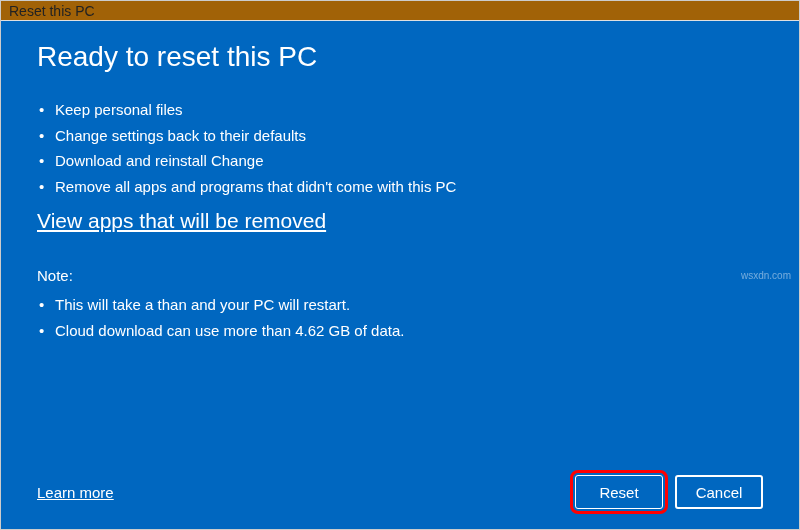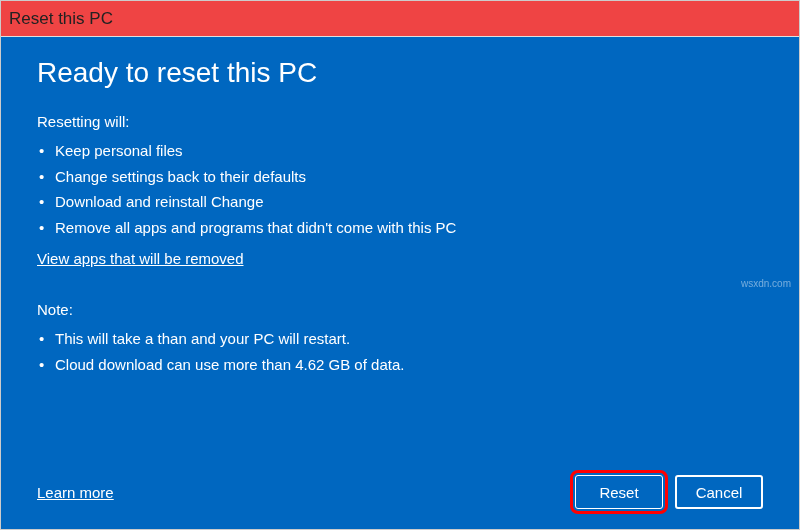--- a/index.html
+++ b/index.html
@@ -15,26 +15,26 @@
       overflow: hidden;
     }
     .window {
       width: 100%;
       height: 100%;
       display: flex;
       flex-direction: column;
       border: 1px solid #ccc;
     }
     .titlebar {
-      background: #ef4444;
+      background: #a16207;
       padding: 4px 8px;
-      font-size: 17px;
+      font-size: 14px;
       color: #222;
       border-bottom: 1px solid #e0e0e0;
-      height: 36px;
+      height: 20px;
       display: flex;
       align-items: center;
     }
     .content {
       flex: 1;
       background: #0067c0;
       color: #fff;
       padding: 20px 36px 20px 36px;
       display: flex;
       flex-direction: column;
@@ -59,21 +59,21 @@
       padding-left: 18px;
       position: relative;
     }
     ul.bullets li::before {
       content: "•";
       position: absolute;
       left: 2px;
       top: 0;
     }
     .link {
-      font-size: 15px;
+      font-size: 21px;
       color: #fff;
       text-decoration: underline;
       margin-bottom: 18px;
       display: inline-block;
       cursor: pointer;
     }
     .note-block {
       margin-top: 16px;
     }
     .footer {
@@ -124,21 +124,20 @@
 <body>
 
 <div class="window">
   <div class="titlebar">
     <span>Reset this PC</span>
   </div>
   <div class="content">
     <h1 class="heading">Ready to reset this PC</h1>
 
     <div>
-      <div class="section-label">Resetting will:</div>
       <ul class="bullets">
         <li>Keep personal files</li>
         <li>Change settings back to their defaults</li>
         <li>Download and reinstall Change</li>
         <li>Remove all apps and programs that didn't come with this PC</li>
       </ul>
       <a class="link">View apps that will be removed</a>
     </div>
 
     <div class="note-block">

